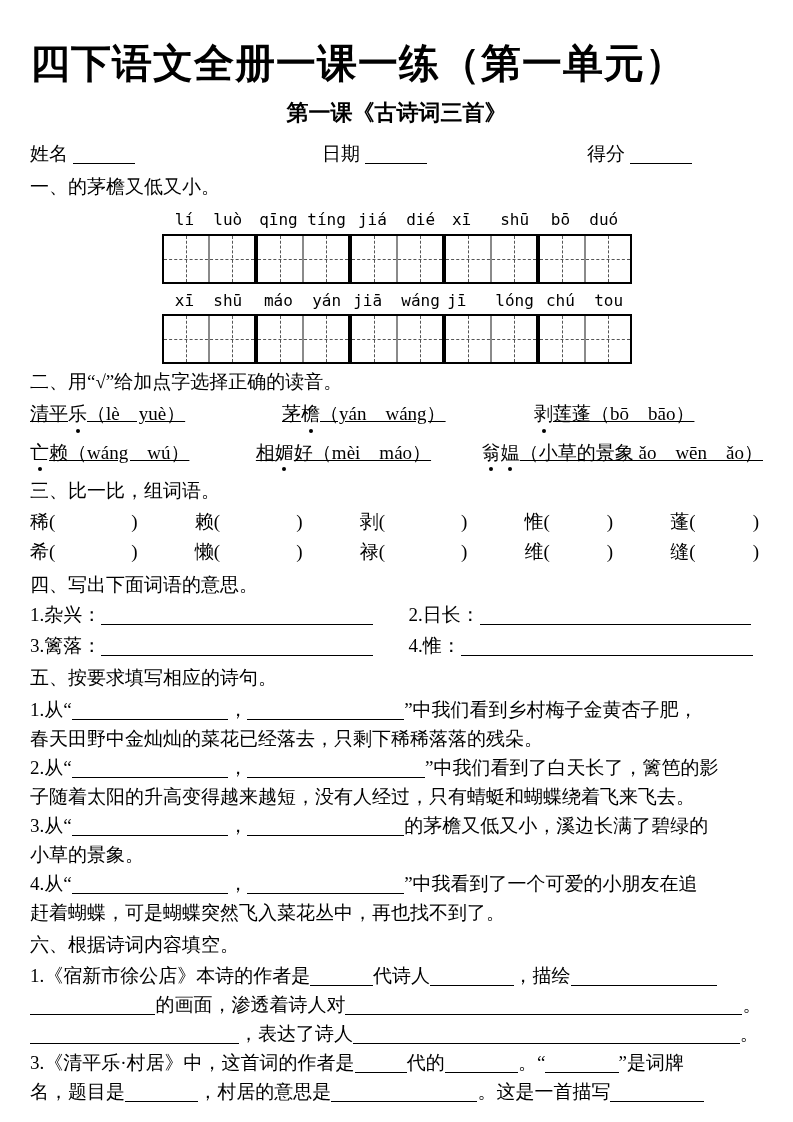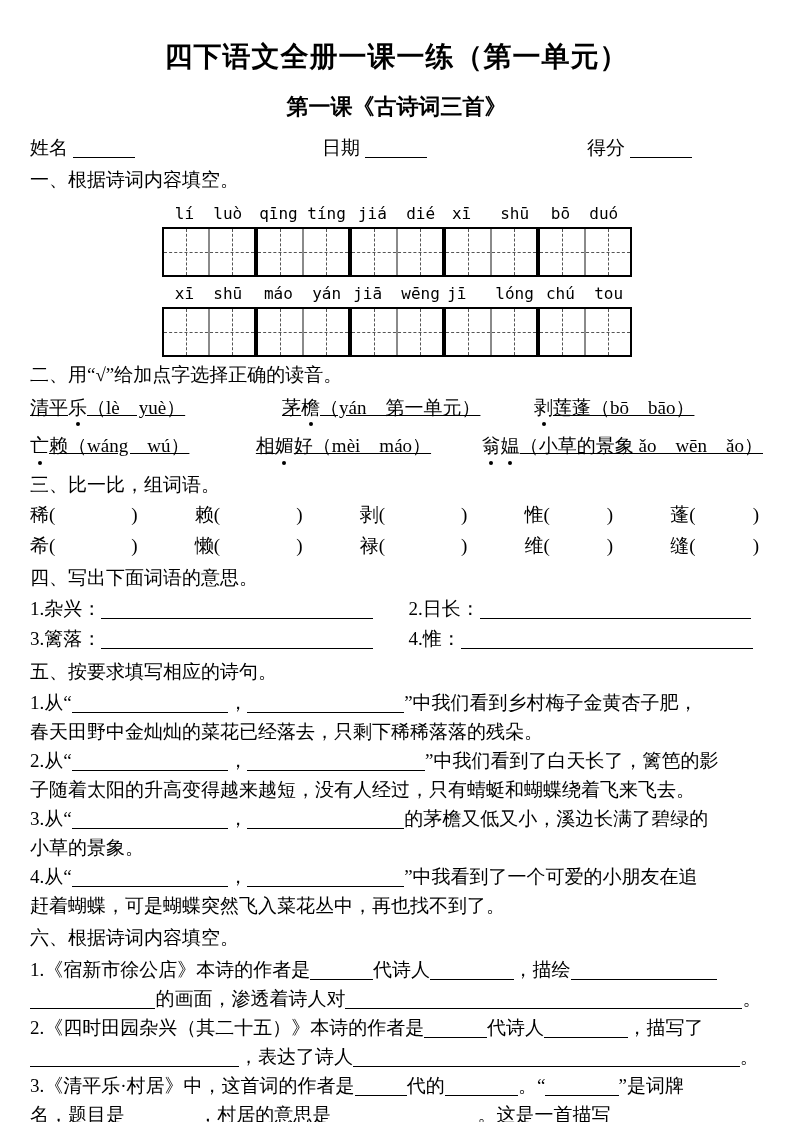--- a/index.html
+++ b/index.html
@@ -2,22 +2,22 @@
 <html><head>
 <meta charset="utf-8">
 <style>
   html,body{margin:0;padding:0;background:#fff;}
   .page{
     width:793px;height:1122px;box-sizing:border-box;
     padding:40px 30px 0 30px;overflow:hidden;
     font-family:"Liberation Serif","DejaVu Serif",serif;
     color:#000;font-size:19px;line-height:1.5;
   }
-  h1.title{margin:0;text-align:center;font-size:28px;font-weight:700;letter-spacing:1px;line-height:1.2;}
-  h2.subtitle{margin:20px 0 0;text-align:center;font-size:22px;font-weight:700;line-height:1.2;}
+  h1.title{margin:0;text-align:left;font-size:40px;font-weight:700;letter-spacing:1px;line-height:1.2;}
+  h2.subtitle{margin:12px 0 0;text-align:center;font-size:22px;font-weight:700;line-height:1.2;}
   .hdr{display:grid;grid-template-columns:292px 265px auto;margin-top:14px;}
   .hf{white-space:nowrap;}
   .sec-title{margin:4px 0 2px;}
   
   .prow{display:flex;justify-content:center;padding:0 8px;}
   .pgroup{width:94px;}
   .plabel{text-align:center;font-family:"DejaVu Sans Mono","Liberation Mono",monospace;font-size:16px;line-height:1.2;margin:7px 0 4px;white-space:pre;}
   .tianzi{position:relative;display:flex;border:2px solid #000;height:46px;background:#fff;}
   .cell{flex:1;position:relative;}
   .cell + .cell{border-left:2px solid #8a8a8a;}
@@ -55,21 +55,21 @@
       <span>日期</span>
       <span class="blanks"><span class="blank" style="width:3.3000000000000003em"></span></span>
     </div>
     <div class="hf">
       <span>得分</span>
       <span class="blanks"><span class="blank" style="width:3.3000000000000003em"></span></span>
     </div>
   </div>
 
   <div class="sec">
-    <div class="sec-title">一、根据诗词内容填空。</div>
+    <div class="sec-title">一、的茅檐又低又小。</div>
 
     <div class="prow">
       <div class="pgroup">
         <div class="plabel">lí  luò</div>
         <div class="tianzi">
           <div class="cell">
               <i class="vd"></i>
             </div>
           <div class="cell">
               <i class="vd"></i>
@@ -146,21 +146,21 @@
           <div class="cell">
               <i class="vd"></i>
             </div>
           <div class="cell">
               <i class="vd"></i>
             </div>
           <i class="hd"></i>
         </div>
       </div>
       <div class="pgroup">
-        <div class="plabel">jiā  wēng</div>
+        <div class="plabel">jiā  wáng</div>
         <div class="tianzi">
           <div class="cell">
               <i class="vd"></i>
             </div>
           <div class="cell">
               <i class="vd"></i>
             </div>
           <i class="hd"></i>
         </div>
       </div>
@@ -188,21 +188,21 @@
           <i class="hd"></i>
         </div>
       </div>
     </div>
   </div>
 
   <div class="sec">
     <div class="sec-title">二、用“√”给加点字选择正确的读音。</div>
     <div class="s2row">
       <div class="s2item"><span>清平</span><span class="dotted">乐</span><span>（lè　yuè）</span></div>
-      <div class="s2item"><span>茅</span><span class="dotted">檐</span><span>（yán　第一单元）</span></div>
+      <div class="s2item"><span>茅</span><span class="dotted">檐</span><span>（yán　wáng）</span></div>
       <div class="s2item"><span class="dotted">剥</span><span>莲蓬（bō　bāo）</span></div>
     </div>
     <div class="s2row">
       <div class="s2item"><span class="dotted">亡</span><span>赖（wáng　wú）</span></div>
       <div class="s2item"><span>相</span><span class="dotted">媚</span><span>好（mèi　máo）</span></div>
       <div class="s2item"><span class="dotted">翁</span><span class="dotted">媪</span><span>（小草的景象 ǎo　wēn　ǎo）</span></div>
     </div>
   </div>
 
   <div class="sec">
@@ -244,20 +244,19 @@
     <div class="line blanks">3.从“<span class="blank" style="width:8.25em"></span>，<span class="blank" style="width:8.25em"></span>的茅檐又低又小，溪边长满了碧绿的</div>
     <div class="line blanks">小草的景象。</div>
     <div class="line blanks">4.从“<span class="blank" style="width:8.25em"></span>，<span class="blank" style="width:8.25em"></span>”中我看到了一个可爱的小朋友在追</div>
     <div class="line blanks">赶着蝴蝶，可是蝴蝶突然飞入菜花丛中，再也找不到了。</div>
   </div>
 
   <div class="sec">
     <div class="sec-title">六、根据诗词内容填空。</div>
     <div class="line blanks">1.《宿新市徐公店》本诗的作者是<span class="blank" style="width:3.3000000000000003em"></span>代诗人<span class="blank" style="width:4.4em"></span>，描绘<span class="blank" style="width:7.700000000000001em"></span></div>
     <div class="line blanks"><span class="blank" style="width:6.6000000000000005em"></span>的画面，渗透着诗人对<span class="blank" style="width:20.900000000000002em"></span>。</div>
-    <div class="line blanks">2.《四时田园杂兴（其二十五）》本诗的作者是<span class="blank" style="width:3.3000000000000003em"></span>代诗人<span class="blank" style="width:4.4em"></span>，描写了</div>
     <div class="line blanks"><span class="blank" style="width:11em"></span>，表达了诗人<span class="blank" style="width:20.35em"></span>。</div>
     <div class="line blanks">3.《清平乐·村居》中，这首词的作者是<span class="blank" style="width:2.75em"></span>代的<span class="blank" style="width:3.8500000000000005em"></span>。“<span class="blank" style="width:3.8500000000000005em"></span>”是词牌</div>
     <div class="line blanks">名，题目是<span class="blank" style="width:3.8500000000000005em"></span>，村居的意思是<span class="blank" style="width:7.700000000000001em"></span>。这是一首描写<span class="blank" style="width:4.95em"></span></div>
 
   </div>
 
 </div>
 
 </body></html>

